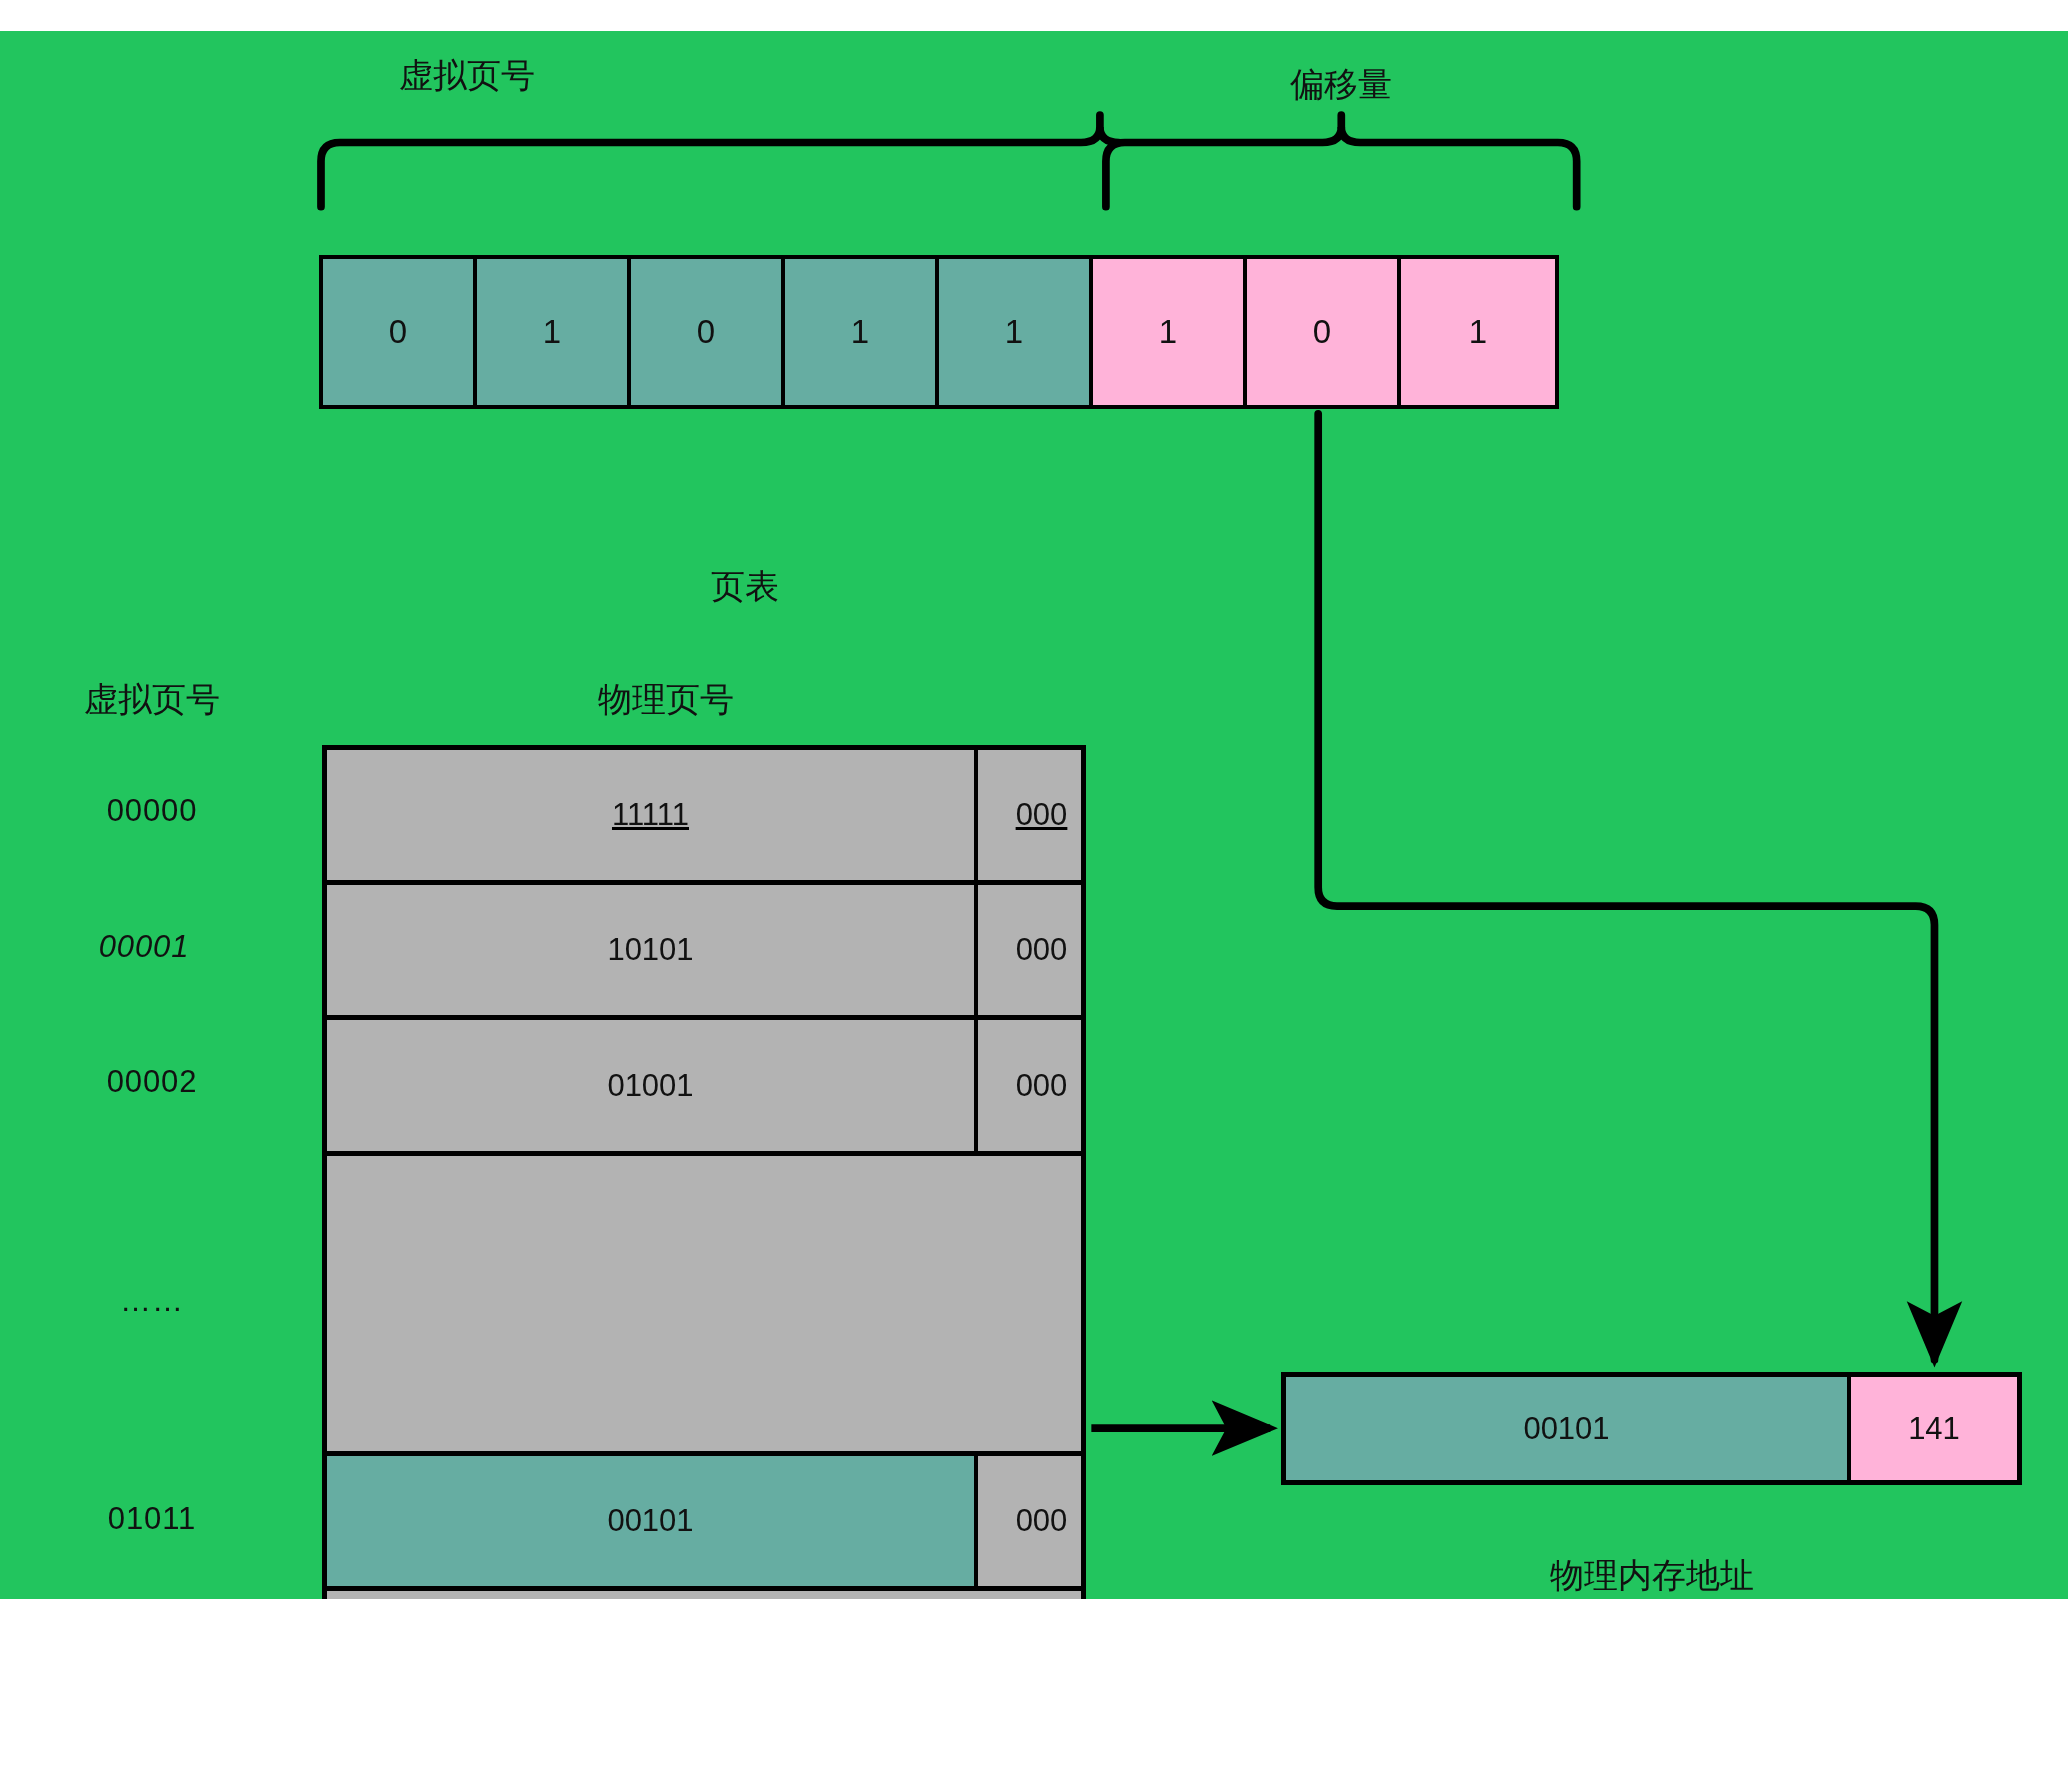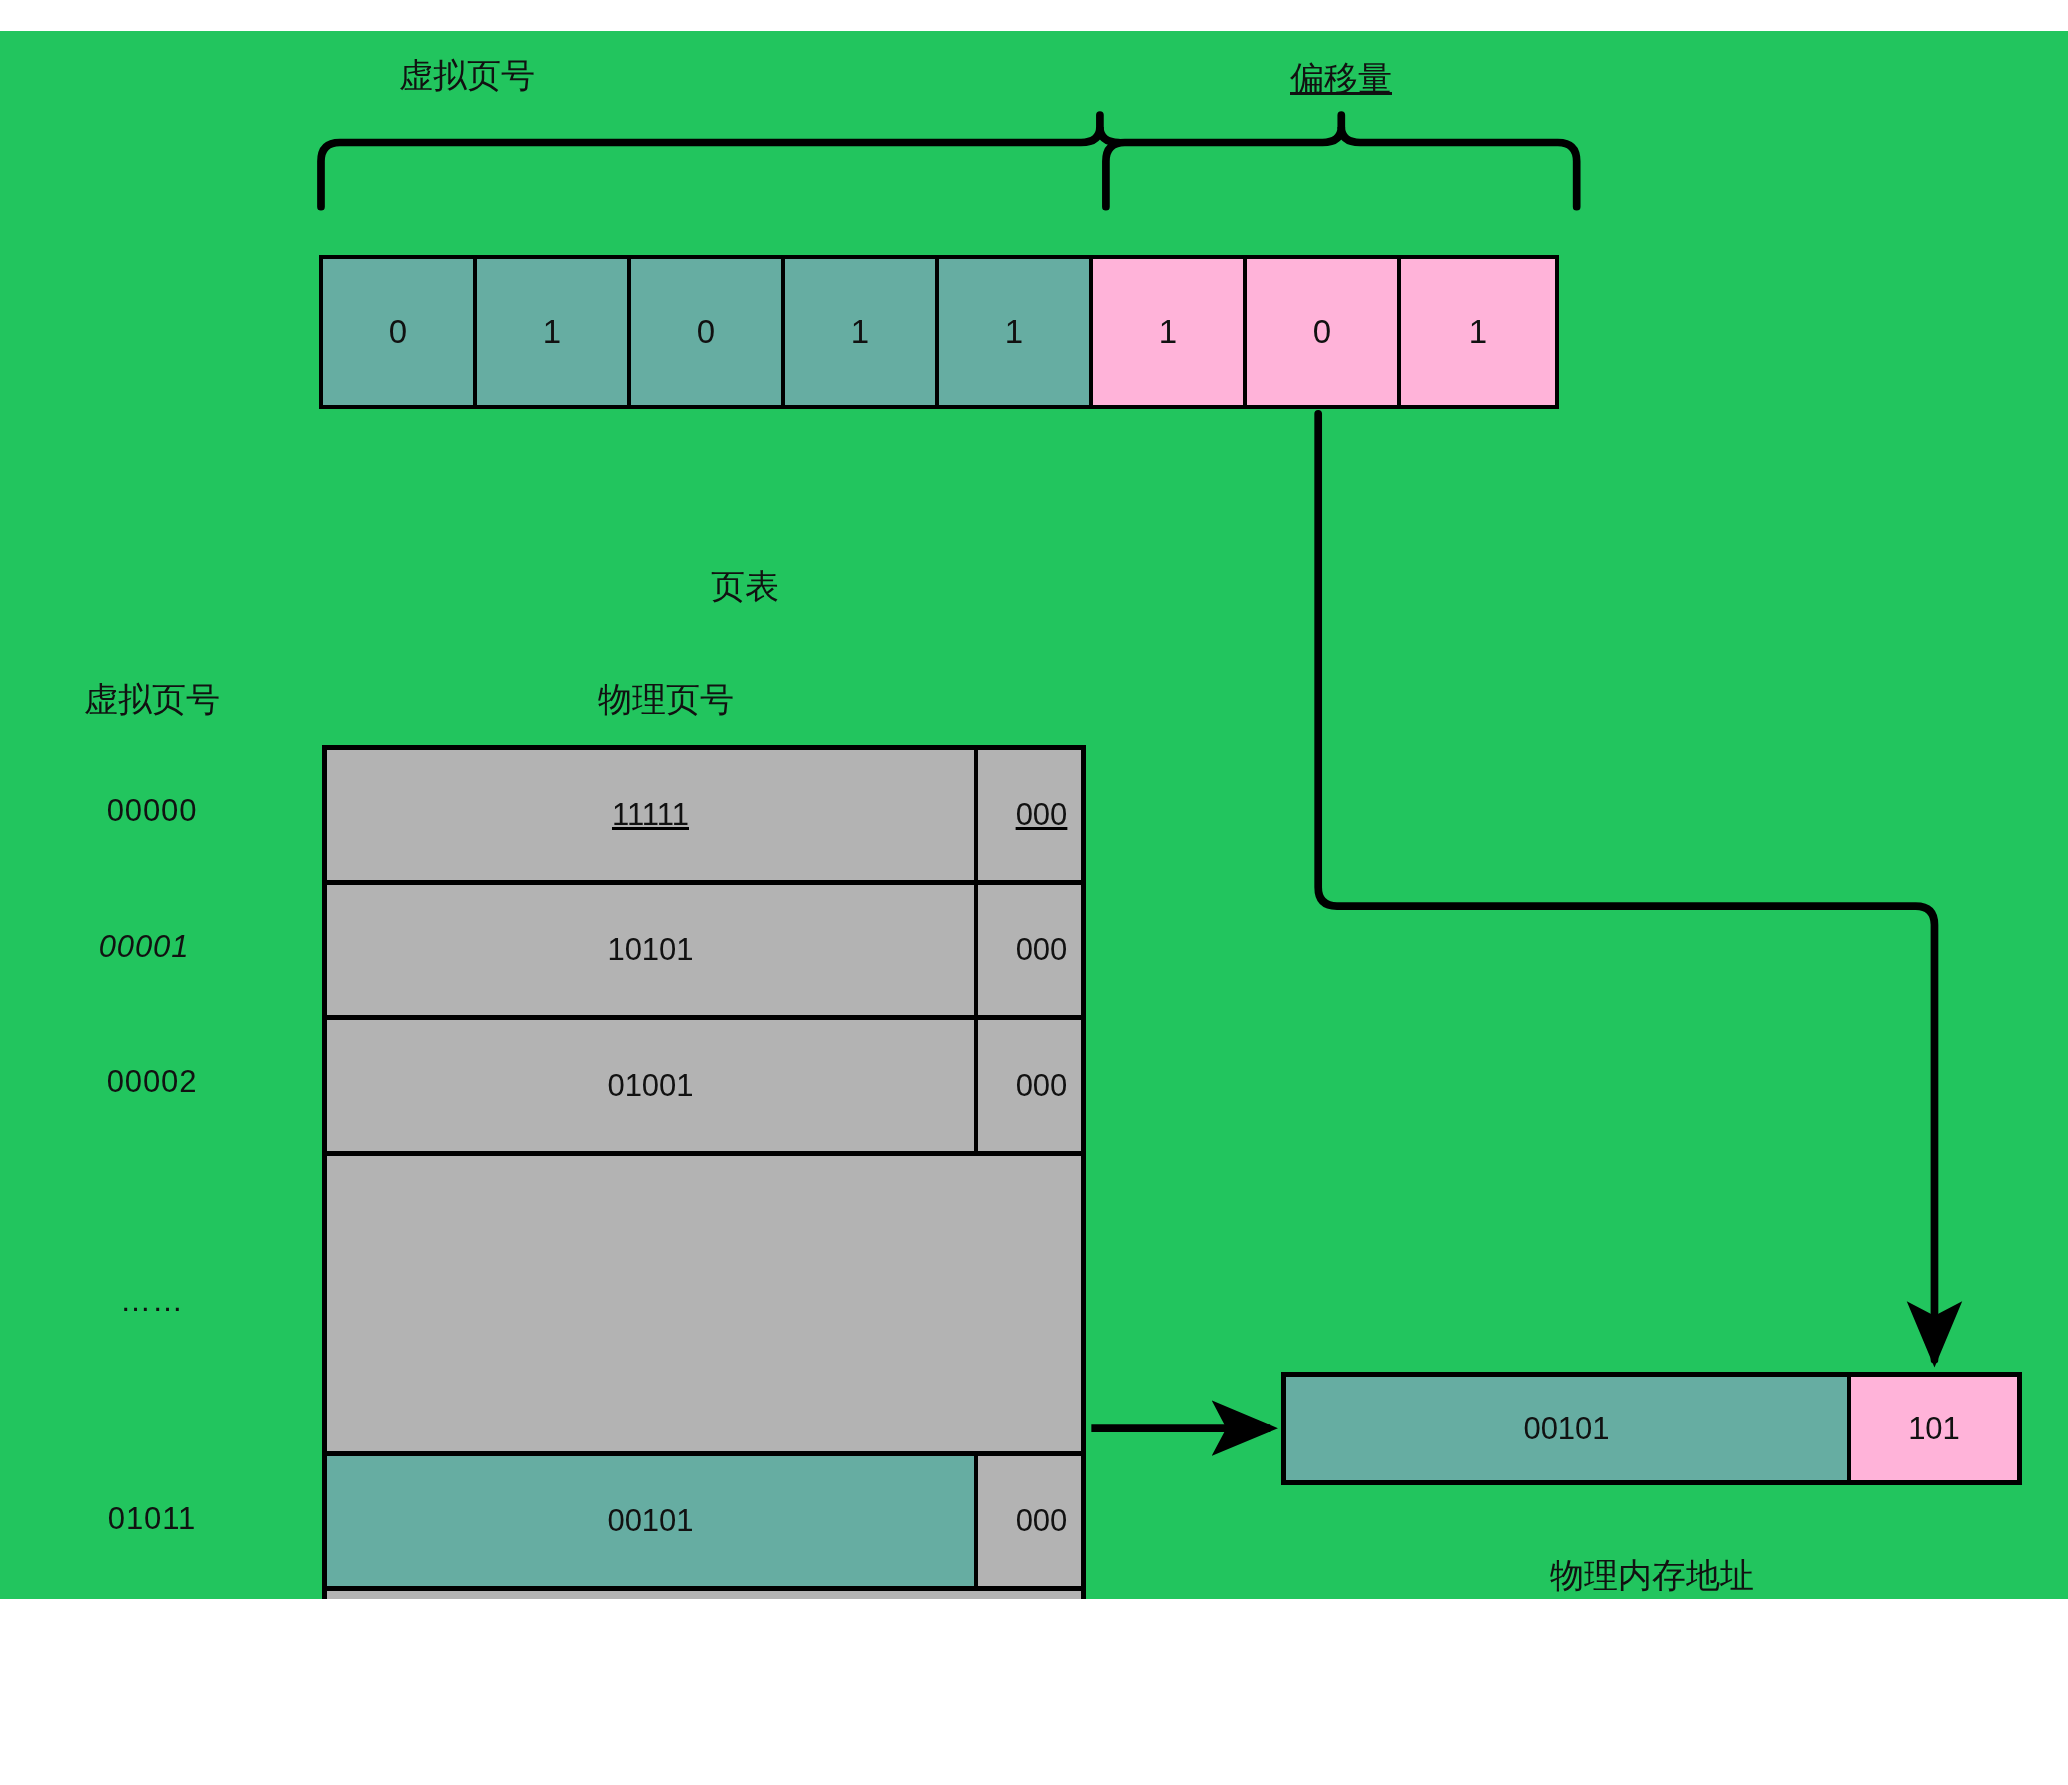--- a/index.html
+++ b/index.html
@@ -133,21 +133,21 @@
     pointer-events:none;
   }
 </style>
 </head>
 <body>
 
 <div id="stage">
 
   <div class="label cjk center" style="left:467px;top:27px;">虚拟页号</div>
 
-  <div class="label cjk center" style="left:1341px;top:30px;text-decoration:underline;">偏移量</div>
+  <div class="label cjk center" style="left:1341px;top:36px;">偏移量</div>
 
   <div id="bitrow">
       <div class="bitcell vpn">0</div>
       <div class="bitcell vpn">1</div>
       <div class="bitcell vpn">0</div>
       <div class="bitcell vpn">1</div>
       <div class="bitcell vpn">1</div>
       <div class="bitcell off">1</div>
       <div class="bitcell off">0</div>
       <div class="bitcell off">1</div>
@@ -187,21 +187,21 @@
         <div class="pt-ppn">00101</div>
         <div class="pt-off">000</div>
       </div>
       <div class="ptrow blank" style="height: 305px;">
         <div class="pt-ppn"></div>
       </div>
     </div>
 
   <div id="physbar">
     <div class="ppn">00101</div>
-    <div class="off">101</div>
+    <div class="off">141</div>
   </div>
 
   <div class="label cjk center" style="left:1652px;top:1527px;">物理内存地址</div>
 
   <svg id="overlay" viewBox="0 0 2416 2086">
     <defs>
       <marker id="arrowhead" markerWidth="9" markerHeight="9" refX="7.6" refY="4" orient="auto" markerUnits="strokeWidth">
         <path d="M0,0.4 L8.6,4 L0,7.6 L1.9,4 Z" fill="#000"></path>
       </marker>
     </defs>

